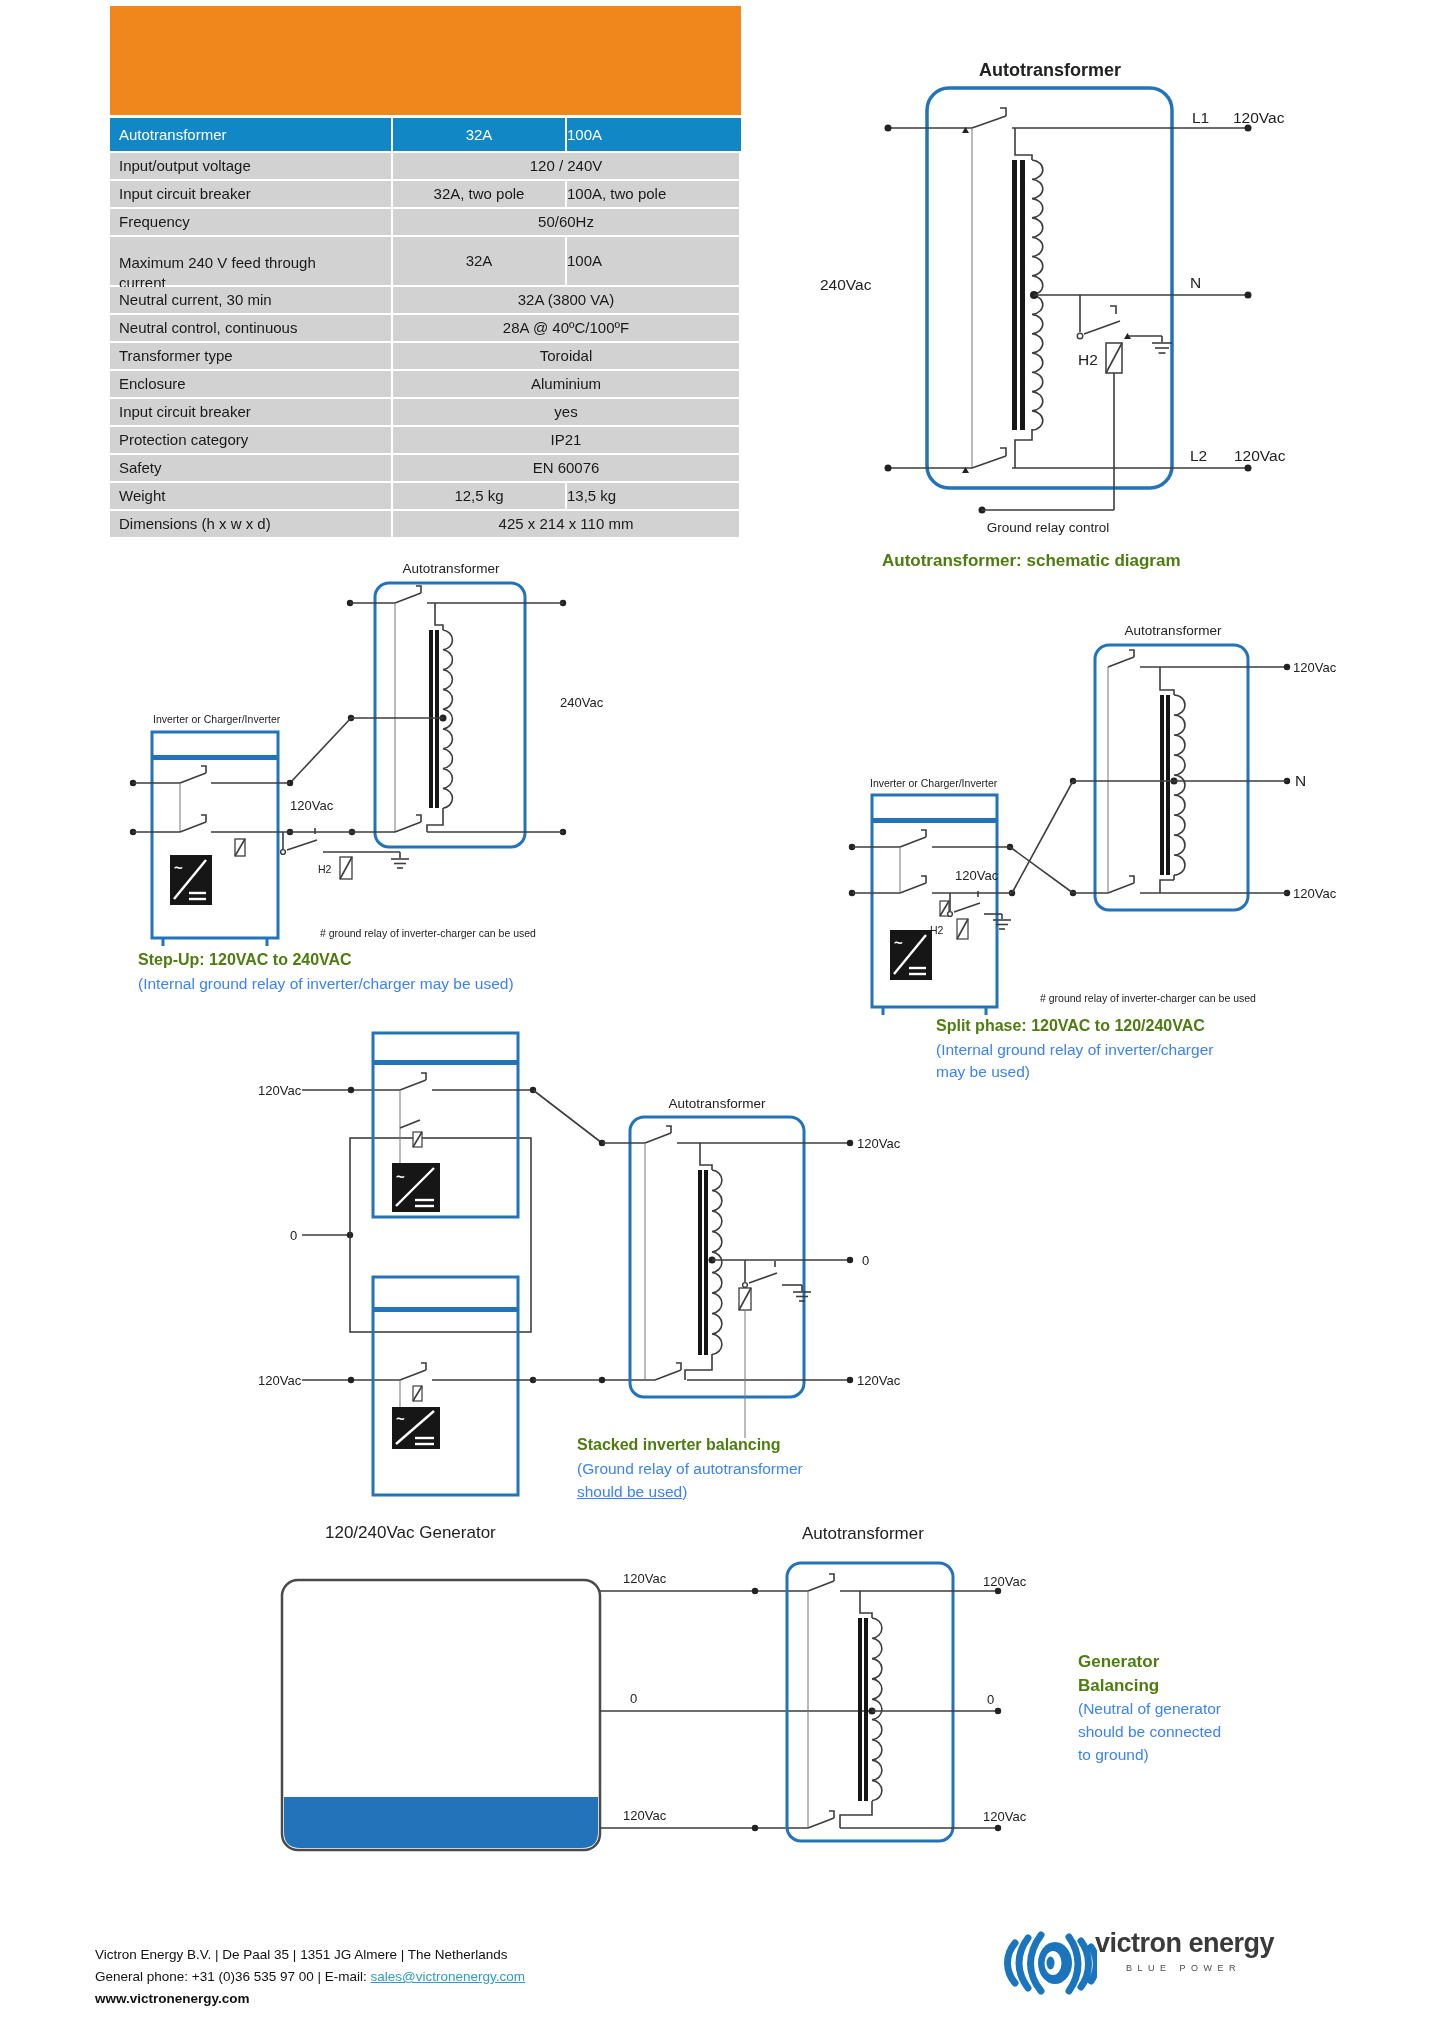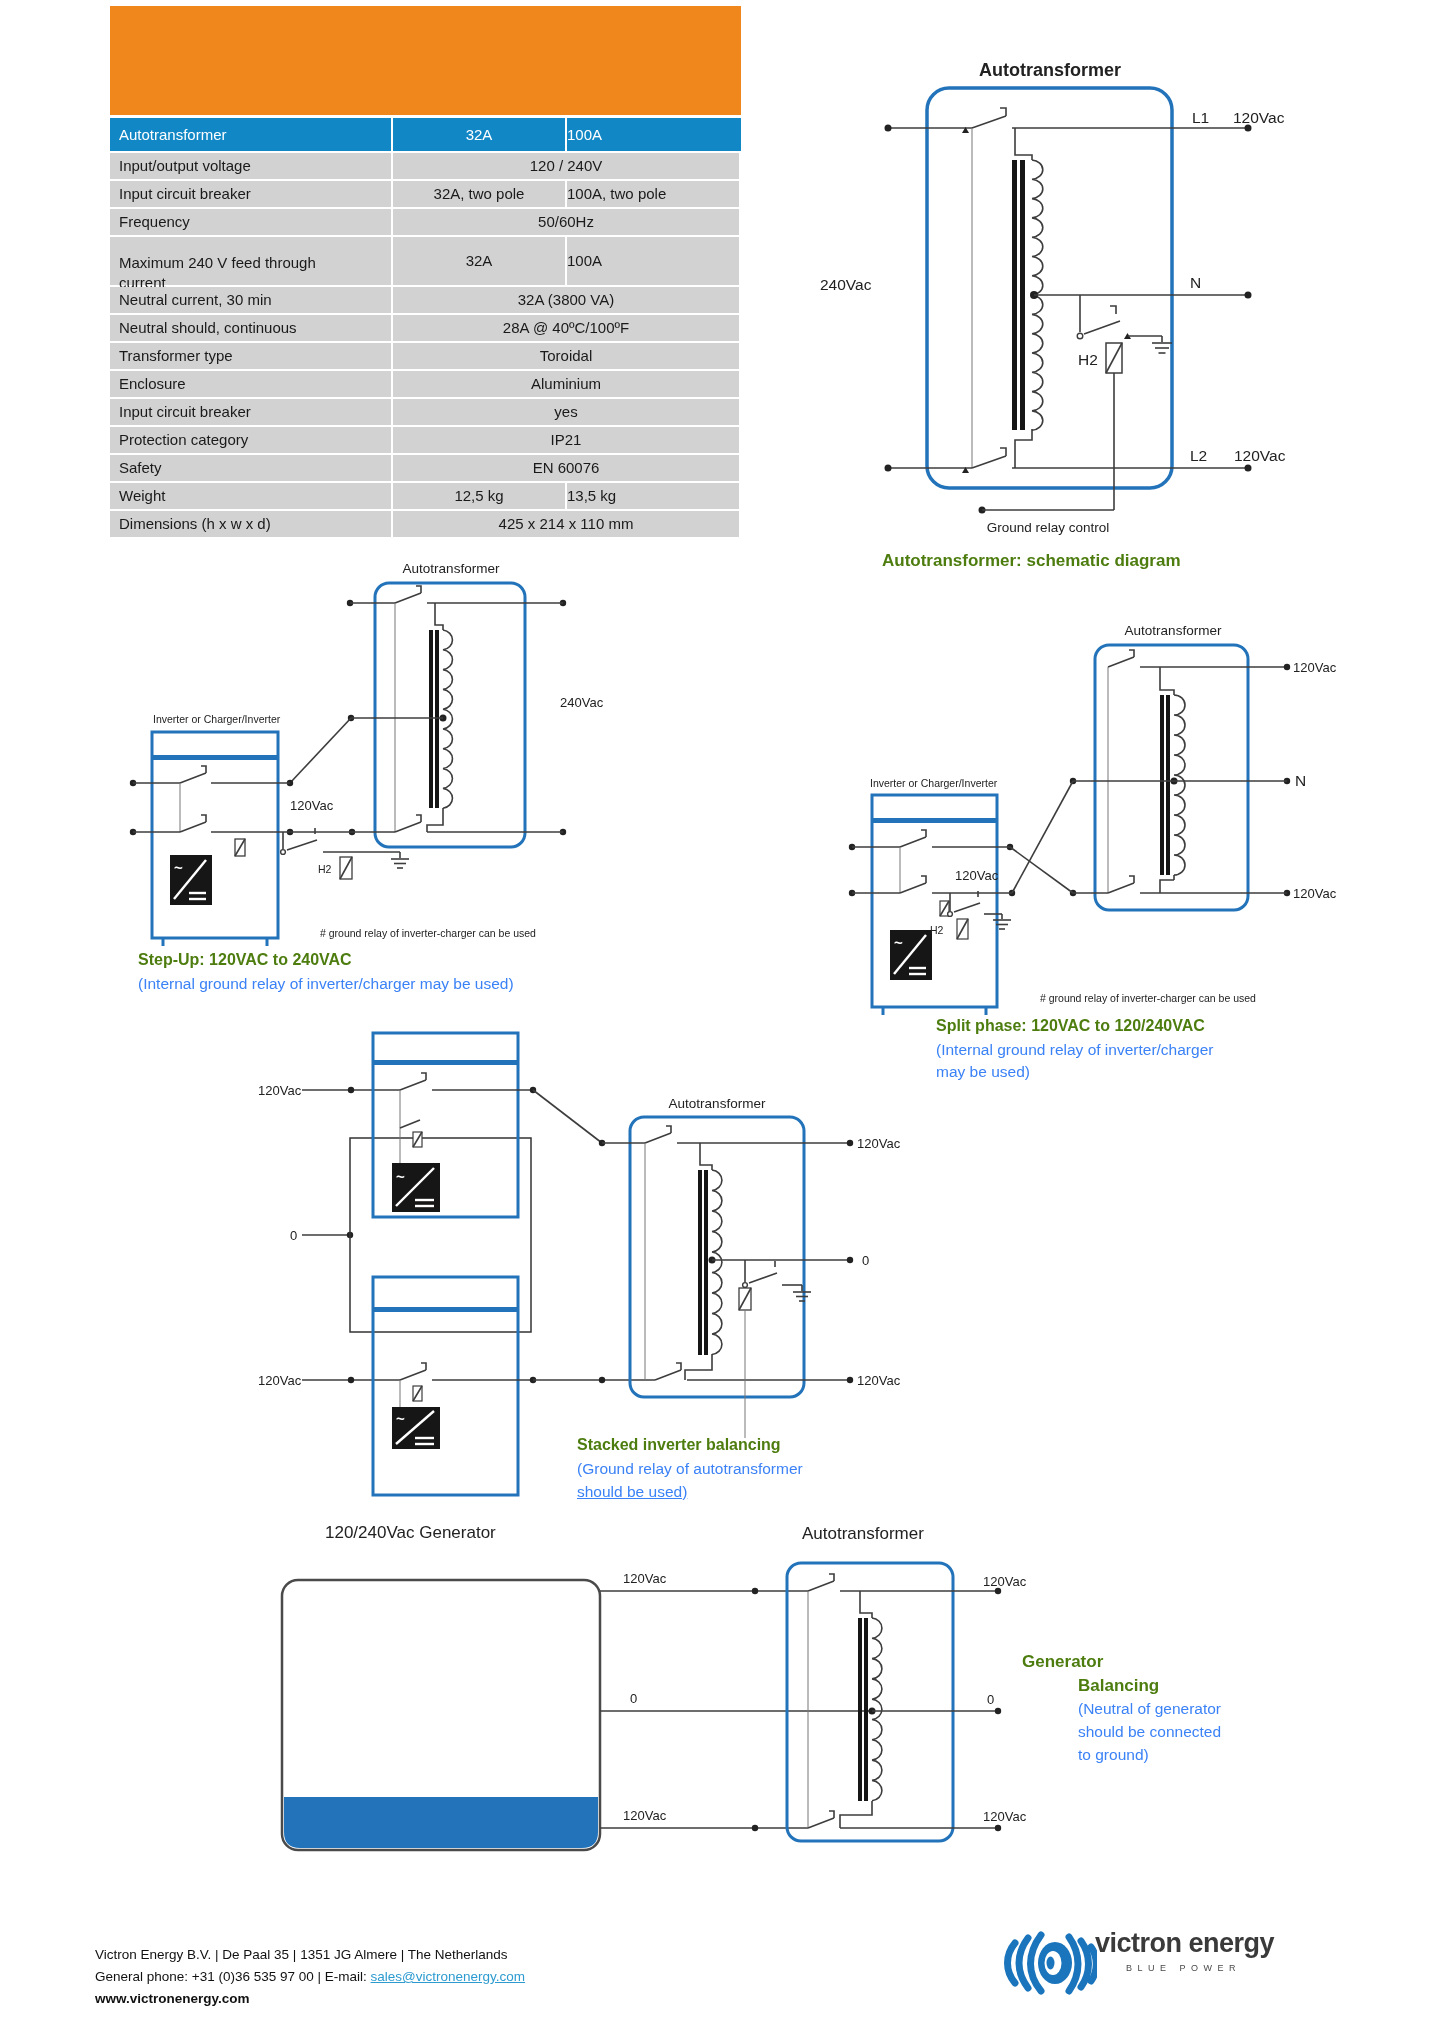--- a/index.html
+++ b/index.html
@@ -90,21 +90,21 @@
     <div class="tr dbl">
       <div class="c lab"><span>Maximum 240 V feed through current</span></div>
       <div class="c v32">32A</div>
       <div class="c v100">100A</div>
     </div>
     <div class="tr">
       <div class="c lab">Neutral current, 30 min</div>
       <div class="c span">32A (3800 VA)</div>
     </div>
     <div class="tr">
-      <div class="c lab">Neutral should, continuous</div>
+      <div class="c lab">Neutral control, continuous</div>
       <div class="c span">28A @ 40ºC/100ºF</div>
     </div>
     <div class="tr">
       <div class="c lab">Transformer type</div>
       <div class="c span">Toroidal</div>
     </div>
     <div class="tr">
       <div class="c lab">Enclosure</div>
       <div class="c span">Aluminium</div>
     </div>
@@ -480,21 +480,21 @@
     <path class="wire" d="M548,273 L574,263 M574,263 V256 H569"></path>
     <line class="wire" x1="580" y1="273" x2="740" y2="273"></line>
     <circle class="dot" cx="738" cy="273" r="3.2"></circle>
     <circle class="dot" cx="612" cy="156" r="3.5"></circle>
     <line class="wire" x1="612" y1="156" x2="740" y2="156"></line>
     <circle class="dot" cx="738" cy="156" r="3.2"></circle>
     <text class="t-med" x="723" y="31">120Vac</text>
     <text class="t-med" x="727" y="149">0</text>
     <text class="t-med" x="723" y="266">120Vac</text>
   </svg>
-  <div class="cap-bold lg" style="left:1022px; top:1652px;">Generator</div>
+  <div class="cap-bold lg" style="left:1078px; top:1652px;">Generator</div>
   <div class="cap-bold lg" style="left:1078px; top:1676px;">Balancing</div>
   <div class="cap-reg" style="left:1078px; top:1700px;">(Neutral of generator</div>
   <div class="cap-reg" style="left:1078px; top:1723px;">should be connected</div>
   <div class="cap-reg" style="left:1078px; top:1746px;">to ground)</div>
 
   <div class="footer">
     <div>Victron Energy B.V. | De Paal 35 | 1351 JG Almere | The Netherlands</div>
     <div><span>General phone: +31 (0)36 535 97 00 | E-mail: </span><a>sales@victronenergy.com</a></div>
     <div class="site">www.victronenergy.com</div>
   </div>

